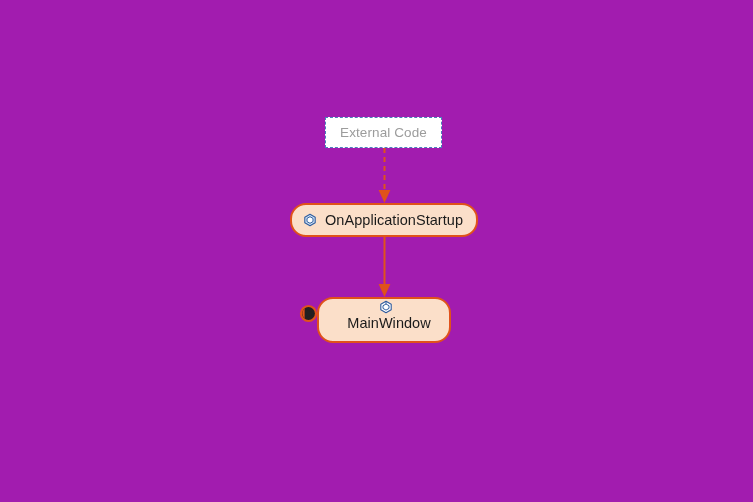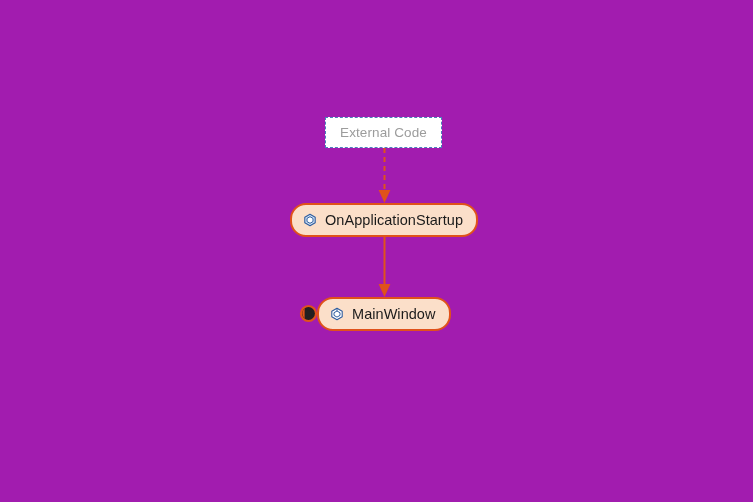--- a/index.html
+++ b/index.html
@@ -70,21 +70,22 @@
   #node-startup {
     left: 290px;
     top: 203px;
     width: 188px;
     height: 34px;
   }
   #node-mainwindow {
     left: 317px;
     top: 297px;
     width: 134px;
-    height: 34px;
+    height: 46px;
+    flex-direction: column;
   }
 
   
   #edges {
     position: absolute;
     left: 0;
     top: 0;
     width: 753px;
     height: 502px;
     pointer-events: none;

